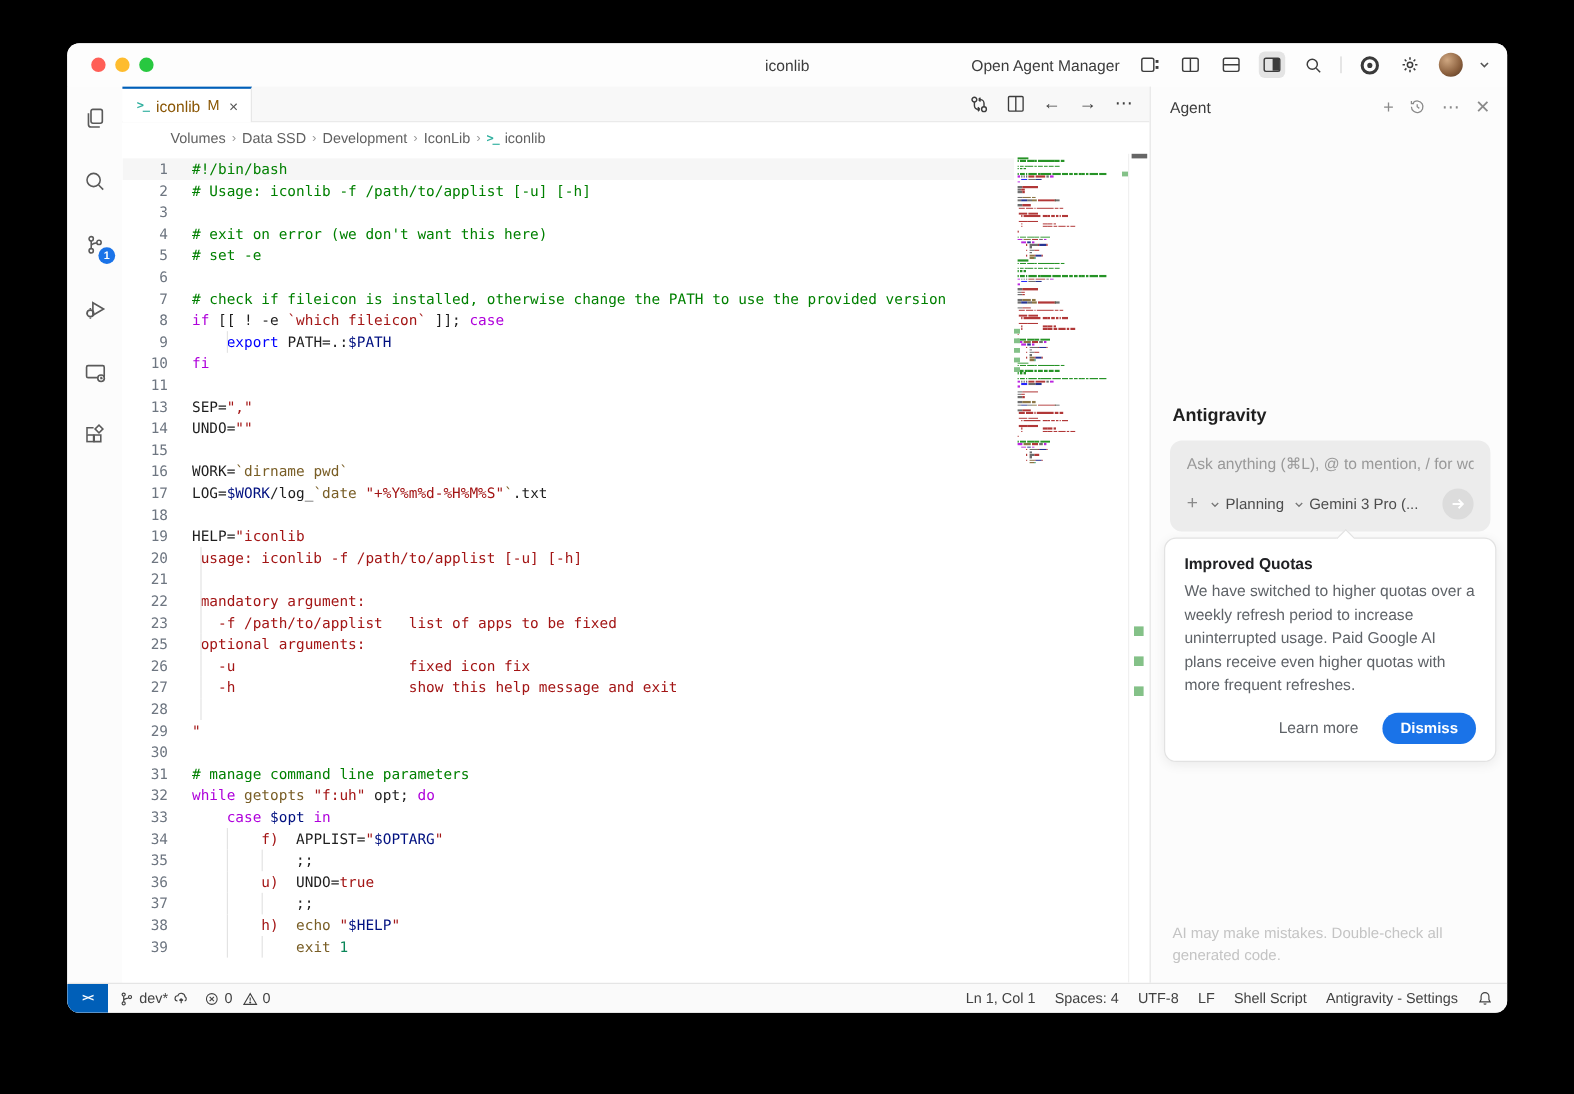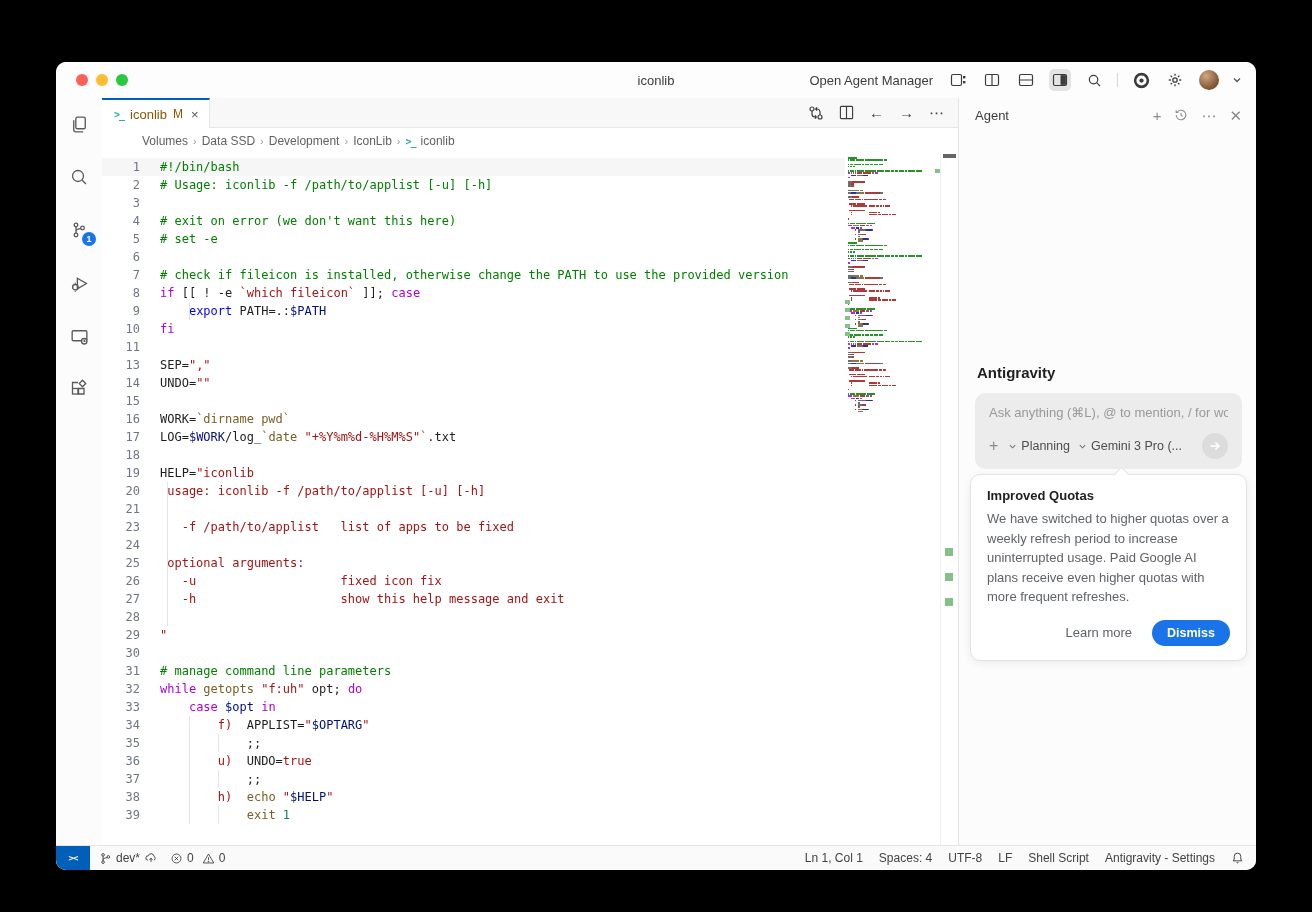--- a/index.html
+++ b/index.html
@@ -1,17 +1,17 @@
 <!DOCTYPE html>
 <html style="--accent-blue: #005FB8; --google-blue: #1A73E8; --badge-blue: #1A73E8; --modified: #895503; --terminal: #2EAF9E; --change-green: #84C188; --tok-comment: #008000; --tok-keyword: #AF00DB; --tok-string: #A31515; --tok-variable: #001080; --tok-function: #795E26; --tok-storage: #0000FF; --tok-number: #098658; --tok-plain: #1E1E1E;"><head>
 <meta charset="utf-8">
 <style>
   html,body{margin:0;padding:0;width:1312px;height:912px;background:#000;font-family:"Liberation Sans",sans-serif;-webkit-font-smoothing:antialiased;}
   *{box-sizing:border-box;}
-  #window{position:absolute;left:56px;top:36px;width:1200px;height:808px;background:#fff;border-radius:10px;overflow:hidden;box-shadow:0 18px 50px rgba(0,0,0,.6);display:flex;flex-direction:column;margin-top:26px;}
+  #window{position:absolute;left:56px;top:36px;width:1200px;height:808px;background:#fff;border-radius:10px;overflow:hidden;box-shadow:0 18px 50px rgba(0,0,0,.6);display:flex;flex-direction:column;}
 
   
   .titlebar{position:relative;height:36px;flex:0 0 36px;background:#fdfdfd;display:flex;align-items:center;}
   .traffic{display:flex;gap:8px;margin-left:20px;}
   .tl{width:12px;height:12px;border-radius:50%;}
   .tl.red{background:#FF5F57}.tl.yellow{background:#FEBC2E}.tl.green{background:#28C840}
   .win-title{position:absolute;left:50%;transform:translateX(-50%);font-size:13px;color:#3c3c3c;}
   .tb-right{margin-left:auto;display:flex;align-items:center;gap:12px;padding-right:14px;}
   .tb-right .label{font-size:13px;color:#3c3c3c;margin-right:2px;}
   .tb-icon{display:flex;align-items:center;justify-content:center;width:22px;height:22px;border-radius:5px;color:#3c3c3c;}
@@ -276,22 +276,22 @@
             <div class="cl"><span class="num">11</span><span class="txt"></span></div>
             <div class="cl"><span class="num">13</span><span class="txt"><span class="tk-p">SEP=</span><span class="tk-s">","</span></span></div>
             <div class="cl"><span class="num">14</span><span class="txt"><span class="tk-p">UNDO=</span><span class="tk-s">""</span></span></div>
             <div class="cl"><span class="num">15</span><span class="txt"></span></div>
             <div class="cl"><span class="num">16</span><span class="txt"><span class="tk-p">WORK=</span><span class="tk-f">`dirname pwd`</span></span></div>
             <div class="cl"><span class="num">17</span><span class="txt"><span class="tk-p">LOG=</span><span class="tk-v">$WORK</span><span class="tk-p">/log_</span><span class="tk-f">`date </span><span class="tk-s">"+%Y%m%d-%H%M%S"</span><span class="tk-f">`</span><span class="tk-p">.txt</span></span></div>
             <div class="cl"><span class="num">18</span><span class="txt"></span></div>
             <div class="cl"><span class="num">19</span><span class="txt"><span class="tk-p">HELP=</span><span class="tk-s">"iconlib</span></span></div>
             <div class="cl"><span class="num">20</span><span class="txt"><span class="guide" style="left: 1ch;"></span><span class="tk-s"> usage: iconlib -f /path/to/applist [-u] [-h]</span></span></div>
             <div class="cl"><span class="num">21</span><span class="txt"><span class="guide" style="left: 1ch;"></span></span></div>
+            <div class="cl"><span class="num">22</span><span class="txt"><span class="guide" style="left: 1ch;"></span><span class="tk-s"> mandatory argument:</span></span></div>
             <div class="cl"><span class="num">23</span><span class="txt"><span class="guide" style="left: 1ch;"></span><span class="tk-s">   -f /path/to/applist   list of apps to be fixed</span></span></div>
-            <div class="cl"><span class="num">24</span><span class="txt"><span class="guide" style="left: 1ch;"></span></span></div>
             <div class="cl"><span class="num">25</span><span class="txt"><span class="guide" style="left: 1ch;"></span><span class="tk-s"> optional arguments:</span></span></div>
             <div class="cl"><span class="num">26</span><span class="txt"><span class="guide" style="left: 1ch;"></span><span class="tk-s">   -u                    fixed icon fix</span></span></div>
             <div class="cl"><span class="num">27</span><span class="txt"><span class="guide" style="left: 1ch;"></span><span class="tk-s">   -h                    show this help message and exit</span></span></div>
             <div class="cl"><span class="num">28</span><span class="txt"><span class="guide" style="left: 1ch;"></span></span></div>
             <div class="cl"><span class="num">29</span><span class="txt"><span class="tk-s">"</span></span></div>
             <div class="cl"><span class="num">30</span><span class="txt"></span></div>
             <div class="cl"><span class="num">31</span><span class="txt"><span class="tk-c"># manage command line parameters</span></span></div>
             <div class="cl"><span class="num">32</span><span class="txt"><span class="tk-k">while</span><span class="tk-p"> </span><span class="tk-f">getopts</span><span class="tk-p"> </span><span class="tk-s">"f:uh"</span><span class="tk-p"> opt; </span><span class="tk-k">do</span></span></div>
             <div class="cl"><span class="num">33</span><span class="txt"><span class="tk-p">    </span><span class="tk-k">case</span><span class="tk-p"> </span><span class="tk-v">$opt</span><span class="tk-p"> </span><span class="tk-k">in</span></span></div>
             <div class="cl"><span class="num">34</span><span class="txt"><span class="guide" style="left: 4ch;"></span><span class="tk-p">        </span><span class="tk-s">f)</span><span class="tk-p">  APPLIST=</span><span class="tk-s">"</span><span class="tk-v">$OPTARG</span><span class="tk-s">"</span></span></div>
@@ -481,20 +481,21 @@
       <div class="notice">
         <div class="notice-title">Improved Quotas</div>
         <div class="notice-body">We have switched to higher quotas over a weekly refresh period to increase uninterrupted usage. Paid Google AI plans receive even higher quotas with more frequent refreshes.</div>
         <div class="notice-footer">
           <span class="learn-more">Learn more</span>
           <button class="dismiss">Dismiss</button>
         </div>
       </div>
 
       <div class="panel-spacer"></div>
+      <div class="disclaimer">AI may make mistakes. Double-check all generated code.</div>
     </div>
   </div>
 
   <div class="statusbar">
     <div class="remote">&gt;&lt;</div>
     <div class="sb-left">
       <span class="sb-item">
         <svg width="13" height="13" viewBox="0 0 16 16" fill="none" stroke="#424242" stroke-width="1.2">
             <circle cx="5" cy="3.5" r="1.6"></circle>
             <circle cx="11.5" cy="6" r="1.6"></circle>

